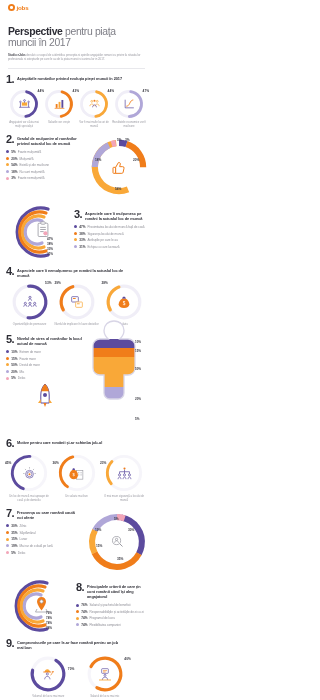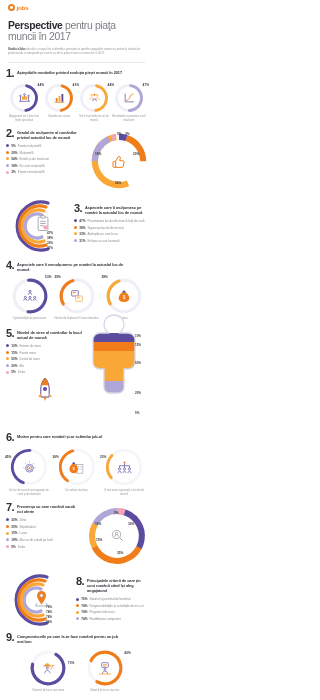--- a/index.html
+++ b/index.html
@@ -23,21 +23,21 @@
   .logo-mark {
     width: 7px; height: 7px; border-radius: 50%;
     background: #f07d1a; position: relative;
     display: flex; align-items: center; justify-content: center;
   }
   .logo-mark::after {
     content: ""; width: 2.4px; height: 2.4px; border-radius: 50%; background: #fff;
   }
   .logo-text { font-size: 6.2px; font-weight: bold; color: #f07d1a; letter-spacing: -0.2px; }
 
-  .title { padding: 0 8px; margin-top: 9px; font-size: 10.4px; color: #7e7e86; letter-spacing: -0.35px; line-height: 1.1; }
+  .title { padding: 0 8px; margin-top: 15px; font-size: 10.4px; color: #7e7e86; letter-spacing: -0.35px; line-height: 1.1; }
   .title b { color: #2d2d35; font-weight: bold; }
 
   .subtitle { padding: 0 8px; margin-top: 4px; font-size: 2.9px; color: #9a9aa2; line-height: 1.5; letter-spacing: -0.05px; }
   .subtitle b { color: #4a4a52; }
 
   .hr { height: 1px; background: #e8e8ec; margin: 6px 8px 0 8px; }
 
   
   .sec { position: relative; }
   .sec-head { display: flex; align-items: flex-start; gap: 3px; }

